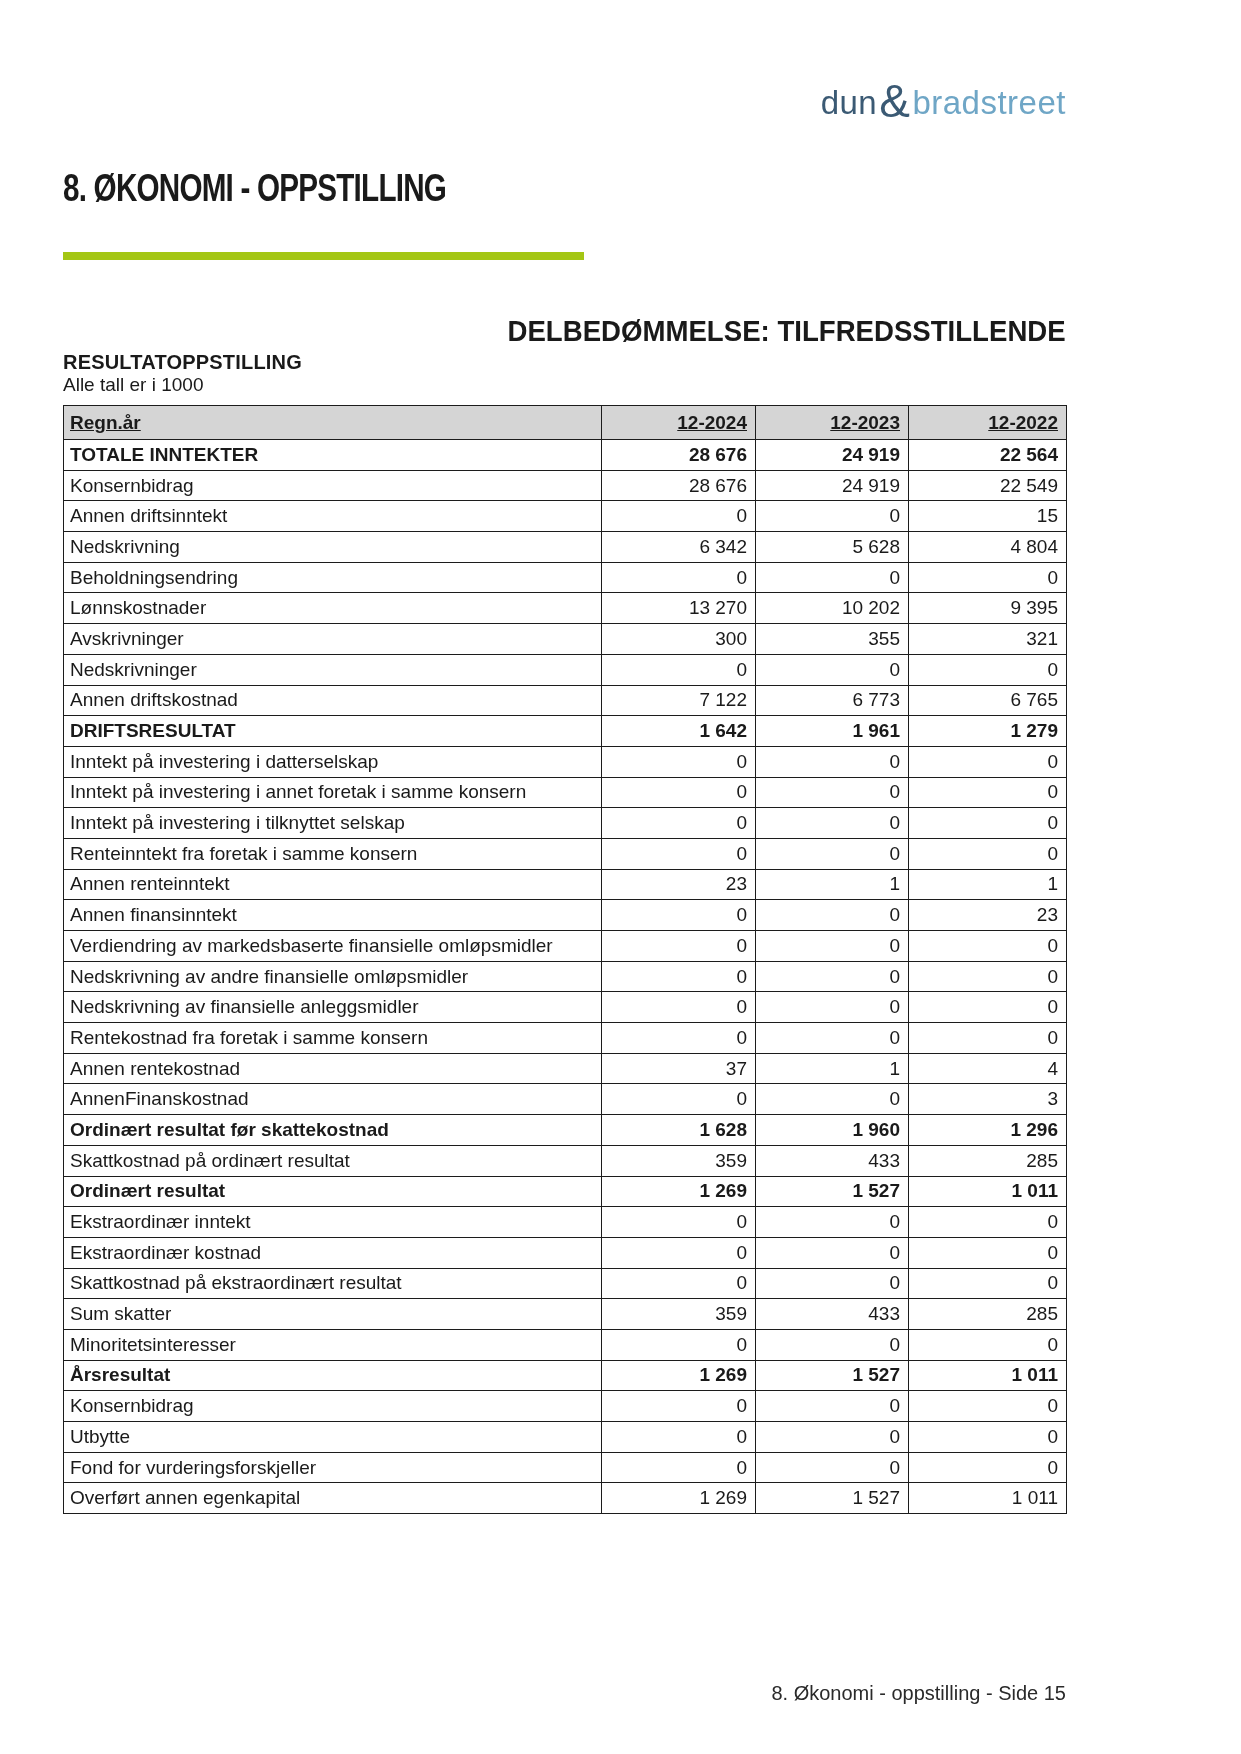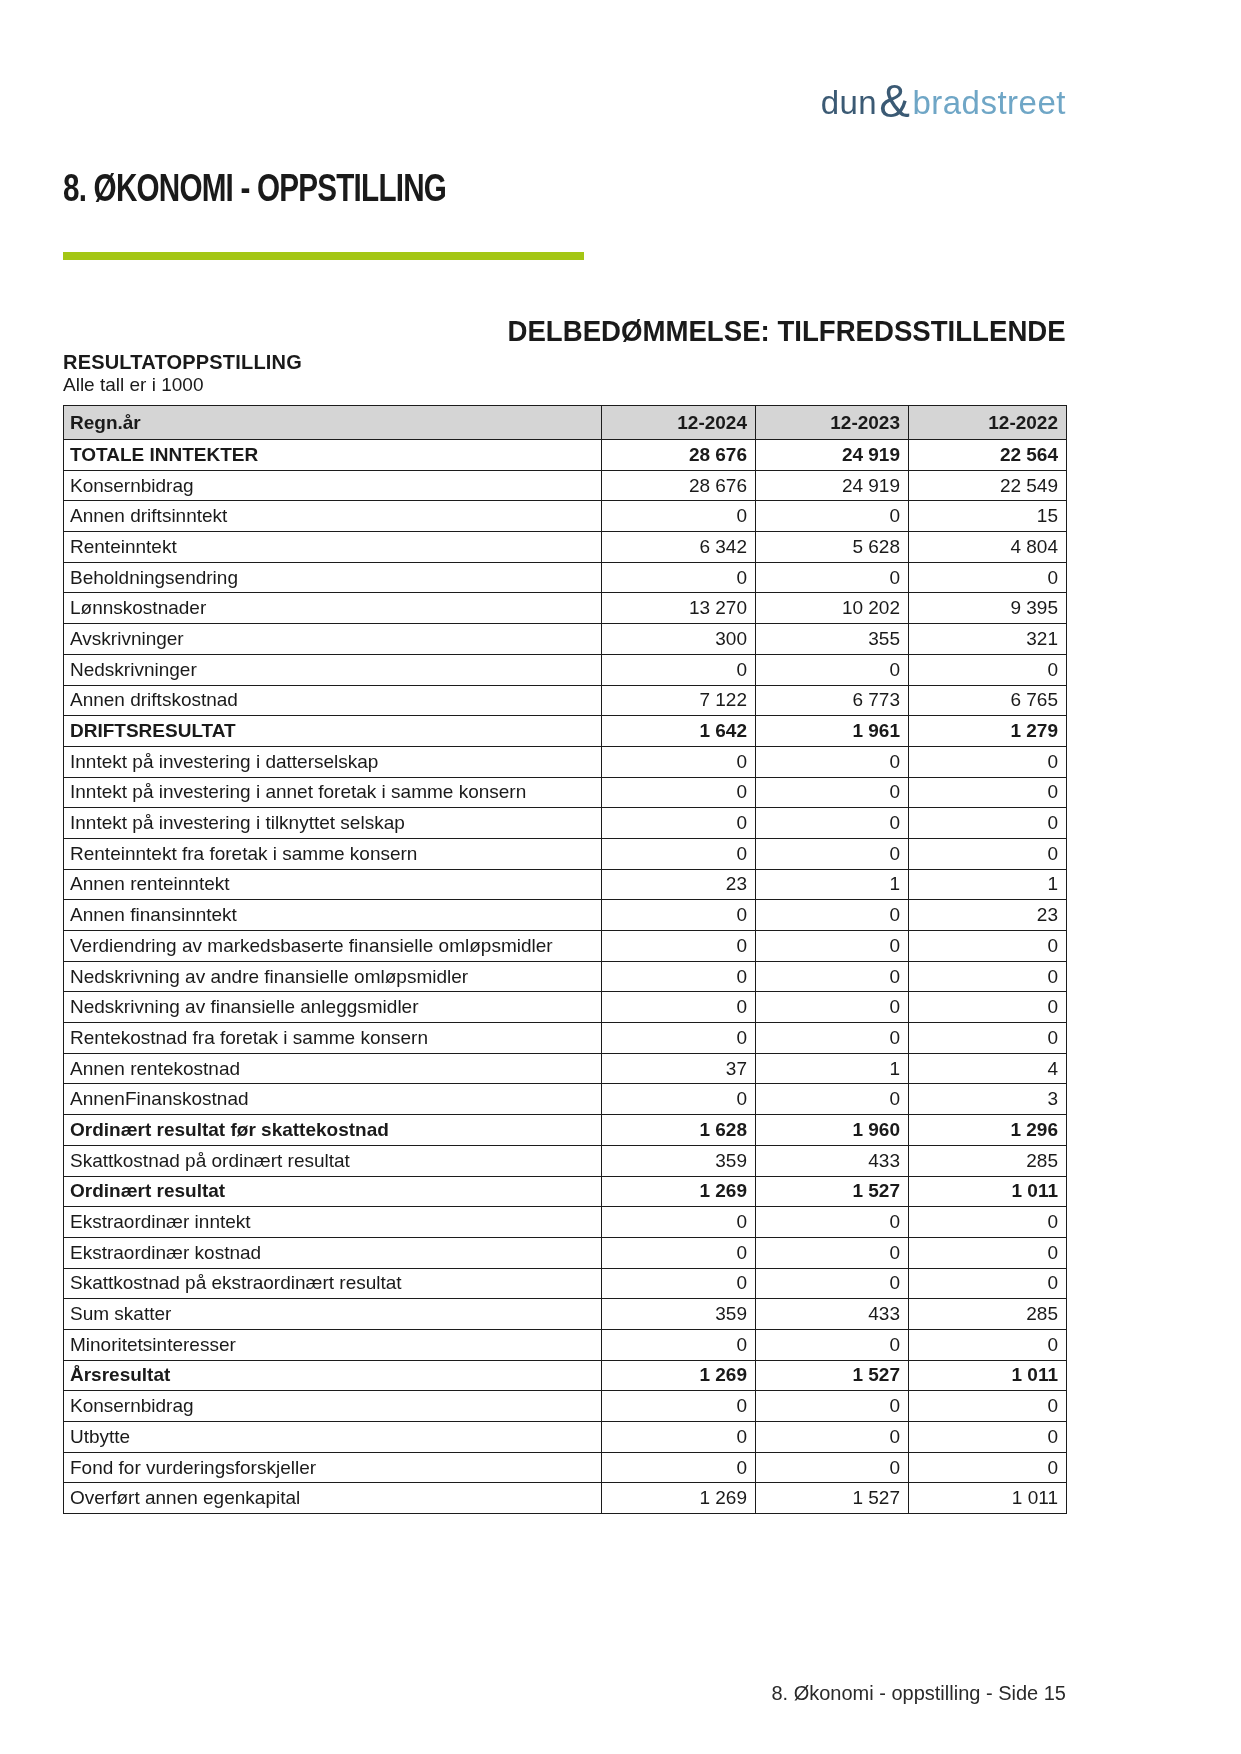--- a/index.html
+++ b/index.html
@@ -106,20 +106,21 @@
     height:30.7px;
     padding:0 8px 0 6px;
     vertical-align:middle;
     overflow:hidden;
     white-space:nowrap;
   }
   table.grid thead th {
     background:var(--header-bg,#d5d5d5);
     font-weight:bold;
     height:34px;
+    text-decoration:underline;
   }
   th.label-cell, td.label-cell { text-align:left; }
   th.num-cell, td.num-cell { text-align:right; }
   tr.bold-row td { font-weight:bold; }
   
   .footer {
     position:absolute;
     top:1682px;
     right:0;
     font-size:20px;
@@ -180,21 +181,21 @@
             <td class="num-cell">24 919</td>
             <td class="num-cell">22 549</td>
           </tr>
           <tr>
             <td class="label-cell">Annen driftsinntekt</td>
             <td class="num-cell">0</td>
             <td class="num-cell">0</td>
             <td class="num-cell">15</td>
           </tr>
           <tr>
-            <td class="label-cell">Renteinntekt</td>
+            <td class="label-cell">Nedskrivning</td>
             <td class="num-cell">6 342</td>
             <td class="num-cell">5 628</td>
             <td class="num-cell">4 804</td>
           </tr>
           <tr>
             <td class="label-cell">Beholdningsendring</td>
             <td class="num-cell">0</td>
             <td class="num-cell">0</td>
             <td class="num-cell">0</td>
           </tr>

